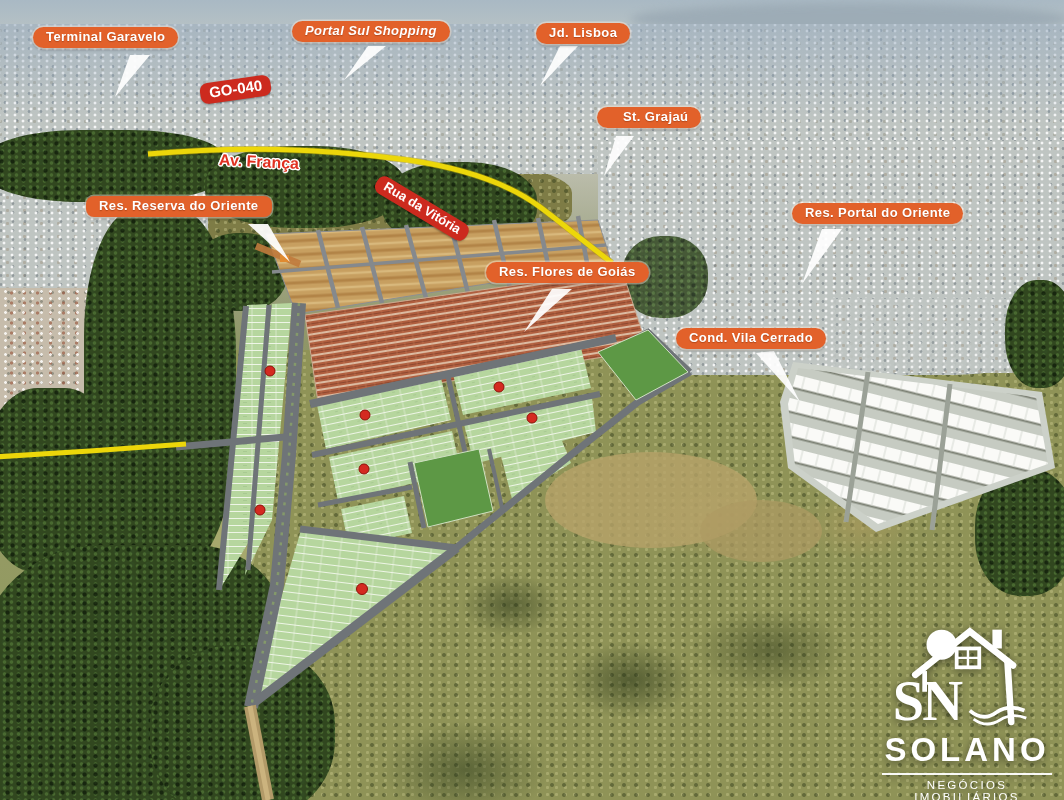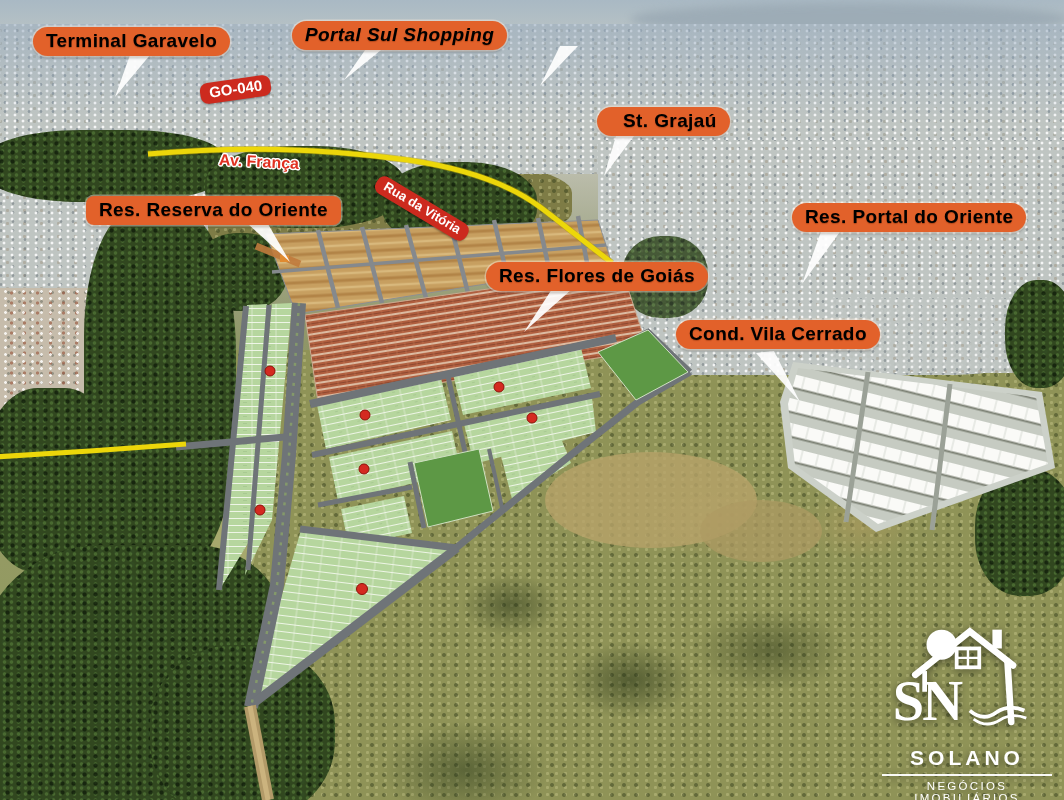--- a/index.html
+++ b/index.html
@@ -66,37 +66,37 @@
     radial-gradient(circle, rgba(205,205,145,.4) 1.2px, transparent 2px);
     background-size:100% 100%,100% 100%,100% 100%,100% 100%,100% 100%,100% 100%,12px 10px,9px 7px;}
   .gupper{left:140px;top:156px;width:432px;height:92px;background-color:#7e7c46;border-radius:40%;}
   .gstrip{left:186px;top:415px;width:72px;height:182px;background-color:#a6a96d;border-radius:40%;}
   .gdirt1{left:545px;top:452px;width:212px;height:96px;background-color:#b7a269;border-radius:50%;opacity:.8;}
   .gdirt2{left:700px;top:500px;width:122px;height:62px;background-color:#ae9a62;border-radius:50%;opacity:.7;}
   .gdirt3{left:590px;top:255px;width:172px;height:72px;background-color:#9a8a55;border-radius:50%;opacity:.6;}
   
   .overlay{left:0;top:0;width:1064px;height:800px;z-index:5;}
   
-  .pill{position:absolute;z-index:8;background:#e2612a;color:#000000;
-        font-weight:700;font-size:19px;line-height:1.25;letter-spacing:.4px;
+  .pill{position:absolute;z-index:8;background:#e2612a;color:#ffffff;
+        font-weight:700;font-size:13px;line-height:1.25;letter-spacing:.4px;
         padding:2px 13px 3px;border-radius:15px;white-space:nowrap;
         box-shadow:0 0 0 1.5px rgba(255,236,220,.45),0 2px 3px rgba(0,0,0,.28);
         text-shadow:0 1px 1px rgba(110,35,0,.4);}
   .pill-red{position:absolute;z-index:8;background:#cc2a1e;color:#fff;
         font-weight:700;font-size:15px;line-height:1.2;padding:1px 9px 2px;
         border-radius:8px;white-space:nowrap;
         box-shadow:0 1px 2px rgba(0,0,0,.35);}
   .road-text{position:absolute;z-index:8;color:#e03020;font-weight:800;
         font-size:16px;white-space:nowrap;
         text-shadow:-1.5px 0 0 #fff,1.5px 0 0 #fff,0 -1.5px 0 #fff,0 1.5px 0 #fff,
         -1px -1px 0 #fff,1px 1px 0 #fff,-1px 1px 0 #fff,1px -1px 0 #fff;}
   
   .logo{position:absolute;left:872px;top:616px;width:190px;z-index:9;color:#fff;
         text-align:center;filter:drop-shadow(0 2px 4px rgba(0,0,0,.5));}
-  .logo-name{font-weight:700;font-size:21px;letter-spacing:4px;line-height:1.05;margin-top:15px;}
+  .logo-name{font-weight:700;font-size:33px;letter-spacing:4px;line-height:1.05;margin-top:1px;}
   .logo-line{height:2px;background:#fff;margin:5px 10px 4px;opacity:.95;}
   .logo-tagline{font-size:11.5px;letter-spacing:2.3px;font-weight:400;}
   .vignette{inset:0;z-index:7;pointer-events:none;
         background:radial-gradient(120% 100% at 50% 45%, rgba(0,0,0,0) 70%, rgba(0,0,0,.10) 100%);}
 </style>
 </head>
 <body>
 
 <div class="scene">
 
@@ -251,25 +251,26 @@
       <polygon points="552,289 572,289 524,332"></polygon>
       <polygon points="822,229 842,229 802,284"></polygon>
       <polygon points="756,353 774,351 800,402"></polygon>
     </g>
   </svg>
 
   <div class="abs vignette"></div>
 
   <div class="pill" style="left:33px;top:27px;">Terminal Garavelo</div>
   <div class="pill" style="left:292px;top:21px;font-style:italic;">Portal Sul Shopping</div>
+  <div class="pill" style="left:536px;top:23px;">Jd. Lisboa</div>
   <div class="pill" style="left:597px;top:107px;padding-left:26px;">St. Grajaú</div>
   <div class="pill" style="left:86px;top:196px;border-radius:8px;">Res. Reserva do Oriente</div>
   <div class="pill" style="left:792px;top:203px;">Res. Portal do Oriente</div>
   <div class="pill" style="left:486px;top:262px;">Res. Flores de Goiás</div>
-  <div class="pill" style="left:676px;top:320px;">Cond. Vila Cerrado</div>
+  <div class="pill" style="left:676px;top:328px;">Cond. Vila Cerrado</div>
 
   <div class="pill-red" style="left:200px;top:79px;transform:rotate(-8deg);">GO-040</div>
   <div class="road-text" style="left:219px;top:153px;transform:rotate(3deg);">Av. França</div>
   <div class="pill-red" style="left:377px;top:172px;font-size:13px;transform:rotate(31deg);transform-origin:left center;">Rua da Vitória</div>
 
   <div class="logo">
     <svg width="160" height="112" viewBox="0 0 170 118">
       <circle cx="58" cy="30" r="16" fill="#fff"></circle>
       <path d="M30,62 88,16 134,52" stroke="#fff" stroke-width="7" fill="none" stroke-linecap="round"></path>
       <rect x="112" y="14" width="10" height="20" fill="#fff"></rect>

